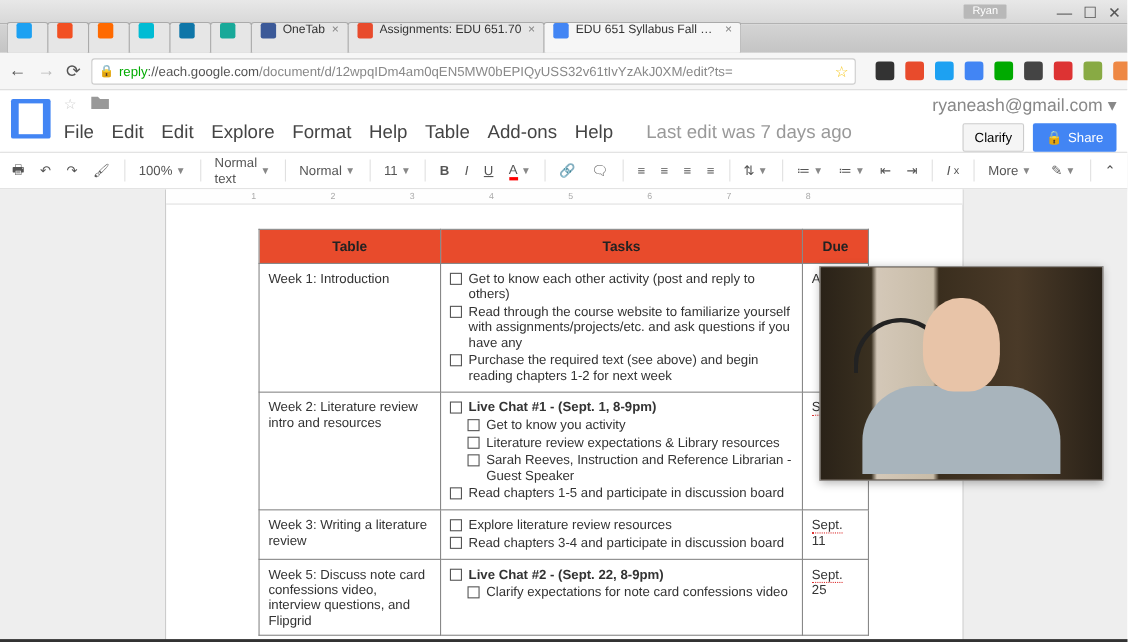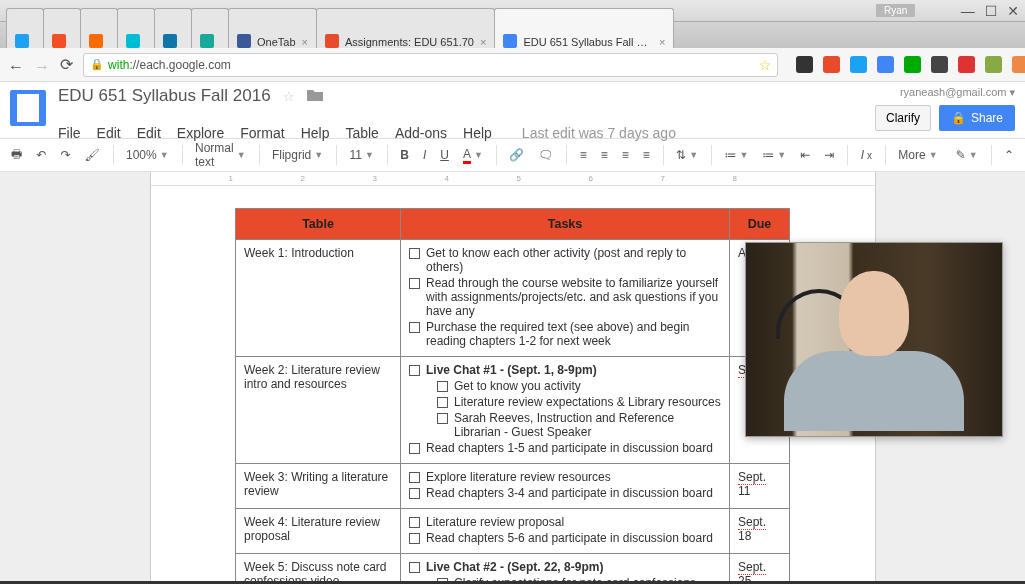--- a/index.html
+++ b/index.html
@@ -1,64 +1,64 @@
 <!DOCTYPE html>
 <html><head>
 <meta charset="utf-8">
 <style>
 html,body{margin:0;padding:0;font-family:Arial,Helvetica,sans-serif;background:#fff;font-size:13px;color:#333}
 *{box-sizing:border-box}
 .window-chrome{height:22px;background:linear-gradient(#e8e8e8,#d8d8d8);border-bottom:1px solid #aaa;display:flex;align-items:center;justify-content:flex-end;padding:0 6px;gap:10px}
 .wc-user{background:#b8b8b8;color:#fff;font-size:10px;padding:1px 8px;border-radius:1px;margin-right:auto;margin-left:870px}
 .wc-btn{font-family:inherit;font-size:14px;color:#555}
 .tabbar{height:26px;background:linear-gradient(#d4d4d4,#c4c4c4);display:flex;align-items:flex-end;padding-left:6px}
-.tab{height:40px;background:#e6e6e6;border:1px solid #aaa;border-bottom:none;border-radius:3px 3px 0 0;margin-right:-1px;display:flex;align-items:flex-end;padding:0 8px;font-size:11px;min-width:32px;position:relative;max-width:180px}
+.tab{height:28px;background:#e6e6e6;border:1px solid #aaa;border-bottom:none;border-radius:3px 3px 0 0;margin-right:-1px;display:flex;align-items:flex-start;padding:0 8px;font-size:11px;min-width:32px;position:relative;max-width:180px}
 .tab.active{background:#f6f6f6;z-index:2}
 .tab .fav{width:14px;height:14px;margin-right:6px;border-radius:2px;flex-shrink:0}
 .tab .ttl{white-space:nowrap;overflow:hidden;text-overflow:ellipsis;flex:1}
 .tab .tx{margin-left:6px;color:#888;font-size:11px}
 .addrrow{height:34px;background:#f6f6f6;display:flex;align-items:center;padding:0 8px;gap:10px;border-bottom:1px solid #ddd}
 .navbtn{color:#555;font-size:16px}
 .addrbar{flex:0 0 695px;height:24px;background:#fff;border:1px solid #ccc;border-radius:3px;display:flex;align-items:center;padding:0 6px;font-size:12px;color:#555;overflow:hidden;white-space:nowrap}
 .addrbar .lock{color:#0a0;font-size:11px;margin-right:4px}
 .addrbar .star{margin-left:auto;color:#f5c518;font-size:14px}
 .exticons{display:flex;gap:10px;margin-left:8px}
 .exticon{width:17px;height:17px;border-radius:3px}
 .appbar{height:56px;display:flex;align-items:flex-start;padding:4px 10px 0 10px}
 .logo{width:36px;height:36px;background:#4285f4;border-radius:2px;margin-right:12px;margin-top:4px;display:flex}
 .logo::after{content:"";margin:auto;width:22px;height:28px;background:#fff}
 .titleblk{flex:1;display:flex;flex-direction:column}
 .doctitlerow{display:flex;align-items:center;gap:12px}
 .doctitle{font-size:17px;color:#555}
 .staricon{color:#ccc}
-.menus{display:flex;gap:16px;margin-top:19px;font-size:14px;color:#444}
+.menus{display:flex;gap:16px;margin-top:7px;font-size:17px;color:#444}
 .menus span{cursor:pointer}
 .lastedit{color:#999;margin-left:14px}
 .apprt{display:flex;flex-direction:column;align-items:flex-end;gap:6px}
-.email{font-size:11px;color:#888}
+.email{font-size:16px;color:#888}
 .apprtbtns{display:flex;gap:8px}
 .btn-comments{background:#f5f5f5;border:1px solid #ccc;padding:5px 10px;font-size:12px;border-radius:2px}
 .btn-share{background:#4285f4;color:#fff;border:none;padding:5px 12px;font-size:12px;border-radius:2px;display:flex;align-items:center;gap:5px}
 .toolbar{height:34px;border-top:1px solid #e0e0e0;border-bottom:1px solid #e0e0e0;display:flex;align-items:center;padding:0 6px;gap:4px;font-size:12px;color:#555;background:#fff;box-shadow:0 1px 3px rgba(0,0,0,.08)}
 .tbtn{padding:4px 5px;display:flex;align-items:center;gap:3px}
 .tsep{width:1px;height:20px;background:#e0e0e0;margin:0 4px}
 .arrow{font-size:9px;color:#888}
 .canvas{background:#eee;height:447px;position:relative;overflow:hidden}
 .page{background:#fff;width:726px;margin:0 auto;border:1px solid #ccc;border-top:none;height:100%;position:relative}
 .ruler{height:14px;background:#fefefe;border-bottom:1px solid #e0e0e0;position:relative;font-size:8px;color:#aaa}
 .rulernum{position:absolute;top:2px}
 .syl{width:555px;margin:22px auto 0;border:1px solid #888;border-collapse:collapse;font-size:12px}
 .syl th{background:#e84b2c;color:#222;font-weight:bold;padding:8px;border:1px solid #888;font-size:12.5px}
 .syl td{border:1px solid #888;padding:6px 8px;vertical-align:top}
 .syl .topic{width:165px}
 .syl .due{width:60px}
 .chk{display:inline-block;width:11px;height:11px;border:1.5px solid #555;margin-right:6px;vertical-align:top;margin-top:2px;flex-shrink:0}
 .tline{display:flex;margin-bottom:2px}
 .tline .txt{flex:1}
-.sub{margin-left:28px}
+.sub{margin-left:16px}
 .dotted{border-bottom:1px dotted #d33;display:inline}
 .webcam{position:absolute;right:22px;top:70px;width:258px;height:195px;border:1px solid #999;background:#4a3a2a;box-shadow:0 2px 8px rgba(0,0,0,.3);overflow:hidden}
 .wcbg{position:absolute;inset:0;background:linear-gradient(90deg,#2a2218 0%,#3a3020 18%,#d4c8b8 20%,#c8bca8 40%,#3a2e1e 42%,#4a3a28 70%,#2a2218 100%)}
 .person{position:absolute;bottom:0;left:50%;transform:translateX(-50%);width:180px;height:165px}
 .head{width:70px;height:85px;background:#e8c4a8;border-radius:48% 48% 40% 40%;margin:0 auto;position:relative}
 .head::before{content:"";position:absolute;top:22px;left:8px;width:54px;height:36px;background:radial-gradient(circle at 30% 40%,transparent 8px,#e8c4a8 8px),radial-gradient(circle at 70% 40%,transparent 8px,#e8c4a8 8px)}
 .shirt{width:180px;height:80px;background:#a8b4bc;border-radius:50px 50px 0 0;margin-top:-5px}
 .headset{position:absolute;top:18px;left:-8px;width:86px;height:50px;border:4px solid #222;border-bottom:none;border-radius:50px 50px 0 0}
 .footer{position:absolute;bottom:0;left:0;right:0;height:3px;background:#333}
 </style>
@@ -107,43 +107,43 @@
       <span class="tx">×</span>
     </div>
   </div>
 
 <div class="addrrow">
   <span class="navbtn">←</span>
   <span class="navbtn" style="color:#bbb">→</span>
   <span class="navbtn">⟳</span>
   <div class="addrbar">
     <span class="lock">🔒</span>
-    <span style="color:#0a0">with</span>
+    <span style="color:#0a0">reply</span>
       <span>://each.google.com</span>
+      <span style="color:#888">/document/d/12wpqIDm4am0qEN5MW0bEPIQyUSS32v61tIvYzAkJ0XM/edit?ts=</span>
     <span class="star">☆</span>
   </div>
   <div class="exticons" id="exticons">
       <div class="exticon" style="background: rgb(51, 51, 51);"></div>
       <div class="exticon" style="background: rgb(232, 75, 44);"></div>
       <div class="exticon" style="background: rgb(29, 161, 242);"></div>
       <div class="exticon" style="background: rgb(66, 133, 244);"></div>
       <div class="exticon" style="background: rgb(0, 170, 0);"></div>
       <div class="exticon" style="background: rgb(68, 68, 68);"></div>
       <div class="exticon" style="background: rgb(221, 51, 51);"></div>
       <div class="exticon" style="background: rgb(136, 170, 68);"></div>
       <div class="exticon" style="background: rgb(238, 136, 68);"></div>
     </div>
 
 </div>
 
 <div class="appbar">
   <div class="logo"></div>
   <div class="titleblk">
     <div class="doctitlerow">
-      <span class="doctitle">EDU 651 Syllabus Fall 2016</span>
       <span class="staricon">☆</span>
       <span style="color:#888">
         <svg width="18" height="14" viewBox="0 0 18 14">
             <path d="M1 2 h6 l2 2 h8 v9 h-16 z" fill="#999"></path>
           </svg>
       </span>
     </div>
     <div class="menus" id="menubar">
         <span>File</span>
         <span>Edit</span>
@@ -179,21 +179,21 @@
       <span>100%</span> 
       <span class="arrow">▼</span>
     </span>
   <span class="tsep"></span>
   <span class="tbtn" style="width:80px">
       <span>Normal text</span> 
       <span class="arrow" style="margin-left:auto">▼</span>
     </span>
   <span class="tsep"></span>
   <span class="tbtn" style="width:70px">
-      <span>Flipgrid</span> 
+      <span>Normal</span> 
       <span class="arrow" style="margin-left:auto">▼</span>
     </span>
   <span class="tsep"></span>
   <span class="tbtn" style="width:40px">
       <span>11</span> 
       <span class="arrow" style="margin-left:auto">▼</span>
     </span>
   <span class="tsep"></span>
   <span class="tbtn">
       <b>B</b>
@@ -312,34 +312,20 @@
                 <span class="txt">Explore literature review resources</span>
               </div>
               <div class="tline">
                 <span class="chk"></span>
                 <span class="txt">Read chapters 3-4 and participate in discussion board</span>
               </div>
             </td>
             <td class="due"><span class="dotted">Sept.</span> 11</td>
           </tr>
           <tr>
-            <td class="topic">Week 4: Literature review proposal</td>
-            <td>
-              <div class="tline">
-                <span class="chk"></span>
-                <span class="txt">Literature review proposal</span>
-              </div>
-              <div class="tline">
-                <span class="chk"></span>
-                <span class="txt">Read chapters 5-6 and participate in discussion board</span>
-              </div>
-            </td>
-            <td class="due"><span class="dotted">Sept.</span> 18</td>
-          </tr>
-          <tr>
             <td class="topic">Week 5: Discuss note card confessions video, interview questions, and Flipgrid</td>
             <td>
               <div class="tline">
                 <span class="chk"></span>
                 <span class="txt"><b>Live Chat #2 - (Sept. 22, 8-9pm)</b></span>
               </div>
               <div class="tline sub">
                 <span class="chk"></span>
                 <span class="txt">Clarify expectations for note card confessions video</span>
               </div>

